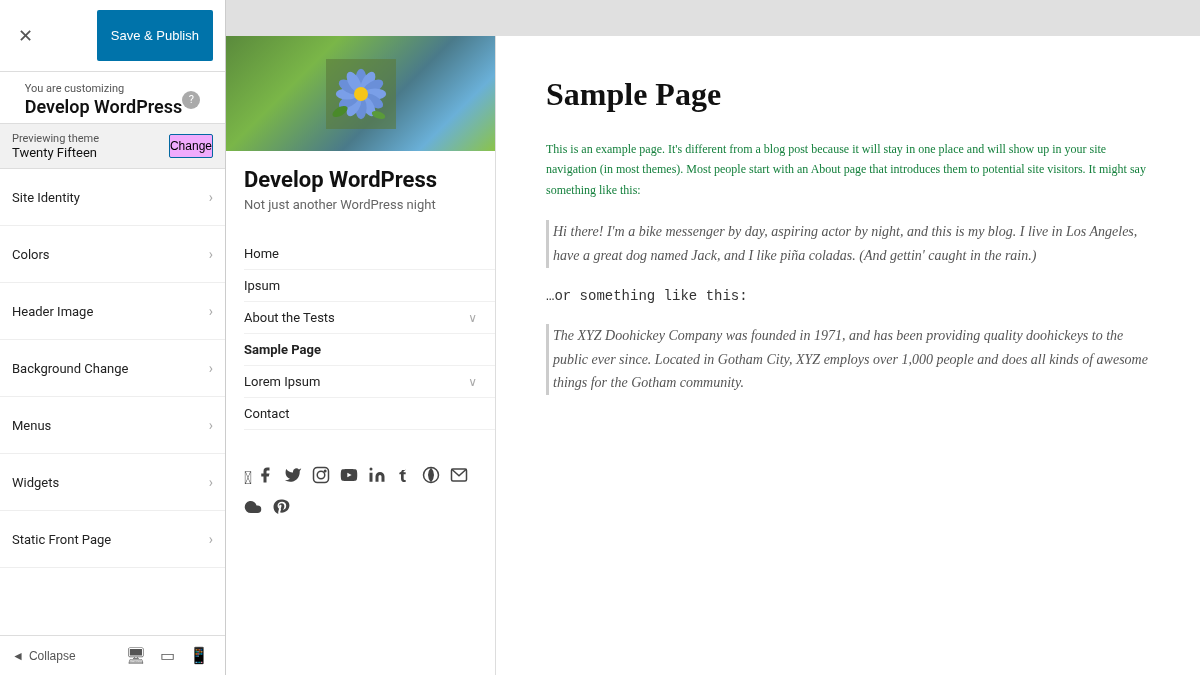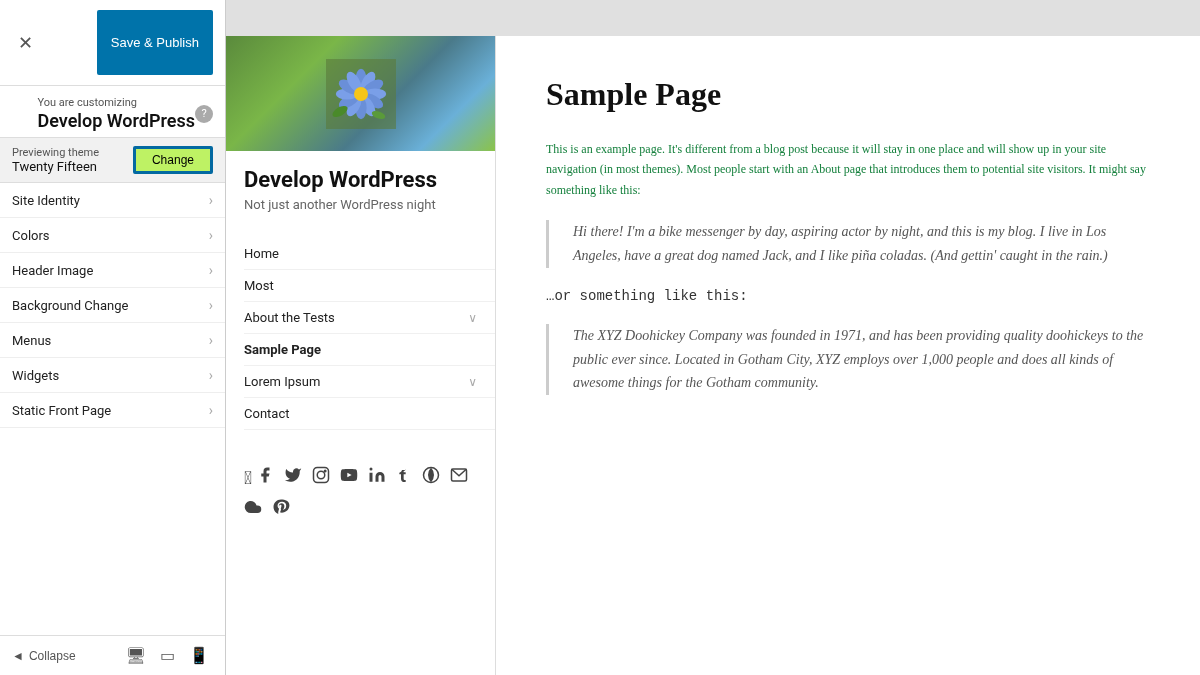--- a/index.html
+++ b/index.html
@@ -22,41 +22,41 @@
       border-bottom: 1px solid #ddd;
       display: flex;
       align-items: center;
       justify-content: space-between;
     }
 
     .save-publish-btn {
       background: #0073aa;
       color: #fff;
       border: none;
-      padding: 25px 14px;
+      padding: 18px 14px;
       font-size: 13px;
       cursor: pointer;
       border-radius: 2px;
     }
 
     .close-icon-btn {
       background: none;
       border: none;
       cursor: pointer;
       font-size: 18px;
       color: #555;
       padding: 2px 6px;
     }
 
     .customizer-site-info {
       padding: 10px 12px 6px 12px;
       border-bottom: 1px solid #ddd;
       display: flex;
       align-items: center;
-      justify-content: flex-end;
+      justify-content: center;
     }
 
     .customizer-site-info .label-text {
       font-size: 11px;
       color: #555;
     }
 
     .customizer-site-info .site-name {
       font-size: 18px;
       font-weight: 600;
@@ -91,38 +91,38 @@
       font-size: 11px;
       color: #555;
     }
 
     .theme-preview-bar .theme-name {
       font-size: 13px;
       color: #111;
     }
 
     .change-btn {
-      background: #bef264;
-      border: 3px solid #0369a1;
-      padding: 4px 16px;
+      background: #f0abfc;
+      border: 1px solid #0369a1;
+      padding: 4px 0;
       font-size: 12px;
       cursor: pointer;
       border-radius: 2px;
     }
 
     .customizer-menu {
       flex: 1;
       overflow-y: auto;
     }
 
     .menu-item {
       display: flex;
       align-items: center;
       justify-content: space-between;
-      padding: 9px 12px;
+      padding: 20px 12px;
       border-bottom: 1px solid #eee;
       cursor: pointer;
       font-size: 13px;
       color: #222;
     }
 
     .chevron-right {
       color: #aaa;
       font-size: 14px;
     }
@@ -288,21 +288,21 @@
     .page-body-text {
       font-size: 12px;
       line-height: 1.7;
       color: #15803d;
       margin-bottom: 20px;
       font-family: Georgia, serif;
     }
 
     .blockquote-section {
       border-left: 3px solid #ccc;
-      padding-left: 24px;
+      padding-left: 4px;
       margin: 20px 0;
     }
 
     .blockquote-section p {
       font-size: 14px;
       line-height: 1.7;
       color: #555;
       font-style: italic;
       font-family: Georgia, serif;
     }
@@ -423,21 +423,21 @@
       <div class="site-title-area">
         <div class="blog-title">Develop WordPress</div>
         <div class="blog-tagline">Not just another WordPress night</div>
       </div>
 
       <nav class="site-nav">
         <div class="nav-item">
           <span>Home</span>
         </div>
         <div class="nav-item">
-          <span>Most</span>
+          <span>Ipsum</span>
         </div>
         <div class="nav-item">
           <span>About the Tests</span>
           <span class="nav-chevron">∨</span>
         </div>
         <div class="nav-item active">
           <span>Sample Page</span>
         </div>
         <div class="nav-item">
           <span>Lorem Ipsum</span>

